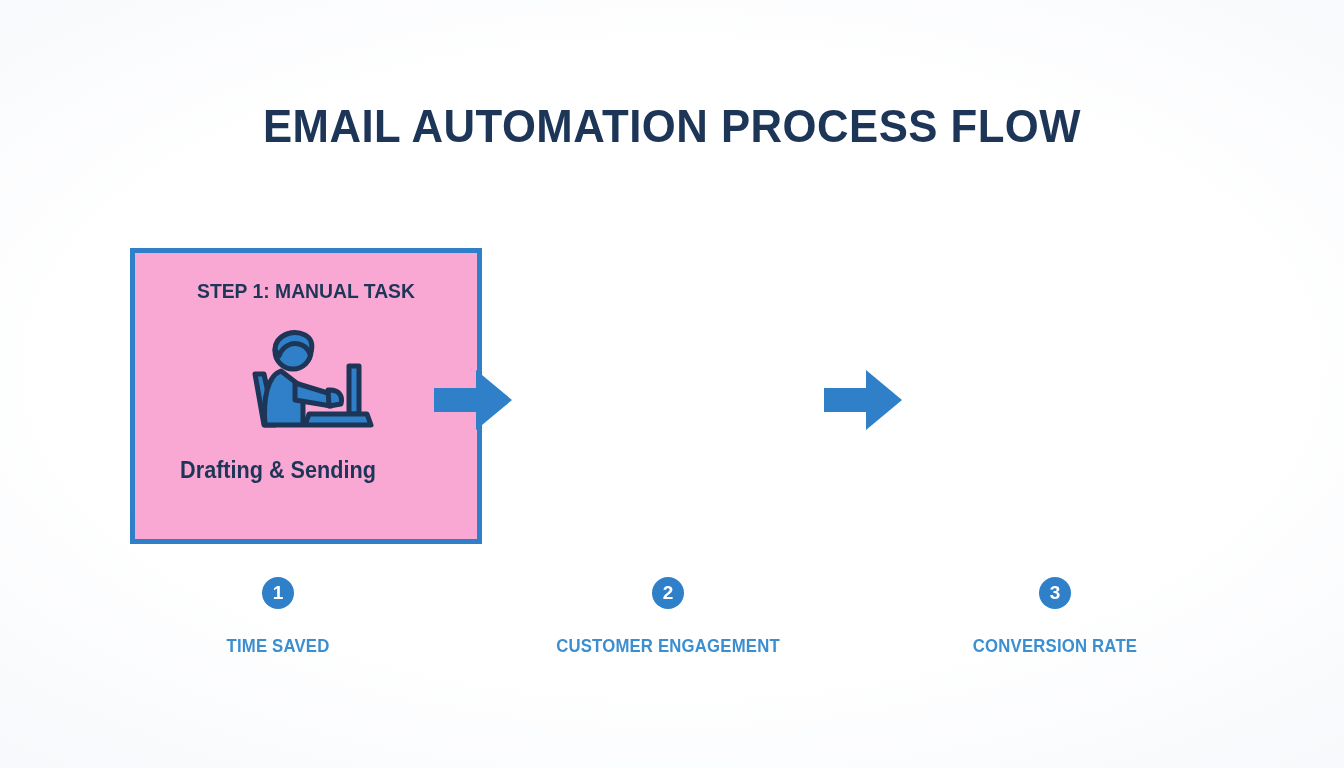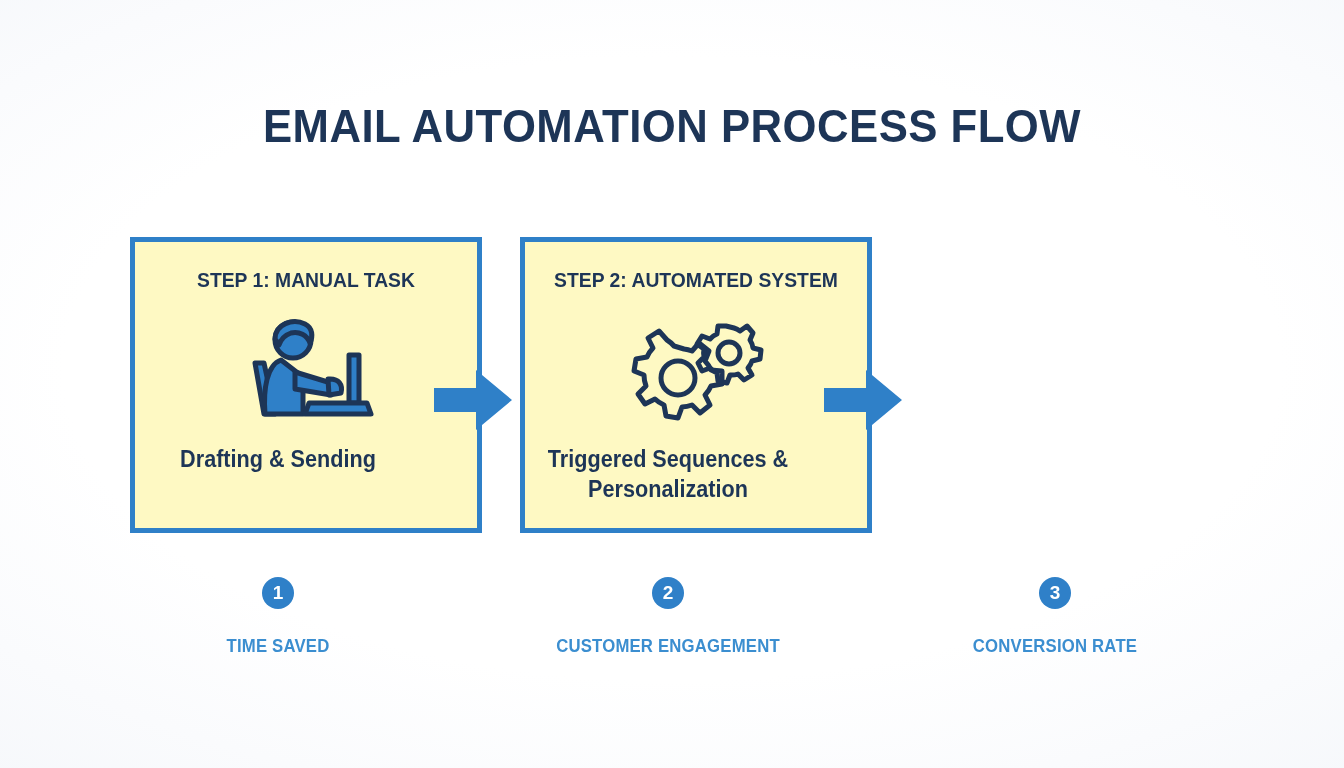--- a/index.html
+++ b/index.html
@@ -41,26 +41,26 @@
     letter-spacing: 0.5px;
     color: #1d3557;
     transform: scaleX(0.93);
     transform-origin: 50% 50%;
     white-space: nowrap;
   }
 
   
   .card {
     position: absolute;
-    top: 237px;
+    top: 248px;
     width: 352px;
     height: 296px;
     box-sizing: border-box;
     border: 5px solid #2f80c8;
-    background: #fef9c3;
+    background: #f9a8d4;
   }
   #card-1 { left: 130px; }
   #card-2 { left: 520px; }
   #card-3 { left: 910px; }
 
   .card-title {
     position: absolute;
     top: 25px;
     left: 0;
     width: 100%;
@@ -182,49 +182,20 @@
     </div>
     <div class="card-caption">Drafting &amp; Sending</div>
   </div>
 
   <div class="arrow" id="arrow-1">
     <svg width="78" height="64" viewBox="0 0 78 64">
       <path d="M0 20 L42 20 L42 2 L78 32 L42 62 L42 44 L0 44 Z" fill="#2f80c8"></path>
     </svg>
   </div>
 
-  <div class="card" id="card-2">
-    <div class="card-title">STEP 2: AUTOMATED SYSTEM</div>
-    <div class="card-icon">
-      <svg width="140" height="112" viewBox="0 0 140 112">
-        <g fill="none" stroke="#1d3557" stroke-width="5" stroke-linejoin="round">
-
-          <path d="M48 28 L58 31 A30 30 0 0 1 66 33 L73 25 L83 33 L79 43
-                   A30 30 0 0 1 85 52 L96 53 L96 66 L85 68
-                   A30 30 0 0 1 79 77 L84 87 L74 95 L66 87
-                   A30 30 0 0 1 56 89 L52 100 L40 98 L38 87
-                   A30 30 0 0 1 29 81 L19 86 L12 76 L20 68
-                   A30 30 0 0 1 18 57 L8 53 L10 41 L21 39
-                   A30 30 0 0 1 27 30 L22 20 L33 13 L41 22
-                   A30 30 0 0 1 48 28 Z"></path>
-          <circle cx="52" cy="60" r="17"></circle>
-
-          <path d="M100 8 L108 10 A20 20 0 0 1 114 13 L121 8 L127 15 L124 22
-                   A20 20 0 0 1 127 30 L135 32 L134 41 L126 43
-                   A20 20 0 0 1 122 50 L126 57 L118 62 L112 56
-                   A20 20 0 0 1 104 57 L101 65 L92 63 L91 55
-                   A20 20 0 0 1 84 50 L76 53 L72 45 L78 39
-                   A20 20 0 0 1 78 31 L71 26 L76 18 L84 21
-                   A20 20 0 0 1 91 16 L92 8 Z"></path>
-          <circle cx="103" cy="35" r="11"></circle>
-        </g>
-      </svg>
-    </div>
-    <div class="card-caption">Triggered Sequences &amp; Personalization</div>
-  </div>
 
   <div class="arrow" id="arrow-2">
     <svg width="78" height="64" viewBox="0 0 78 64">
       <path d="M0 20 L42 20 L42 2 L78 32 L42 62 L42 44 L0 44 Z" fill="#2f80c8"></path>
     </svg>
   </div>
 
 
   <div class="badge" id="badge-1">1</div>
   <div class="badge" id="badge-2">2</div>

